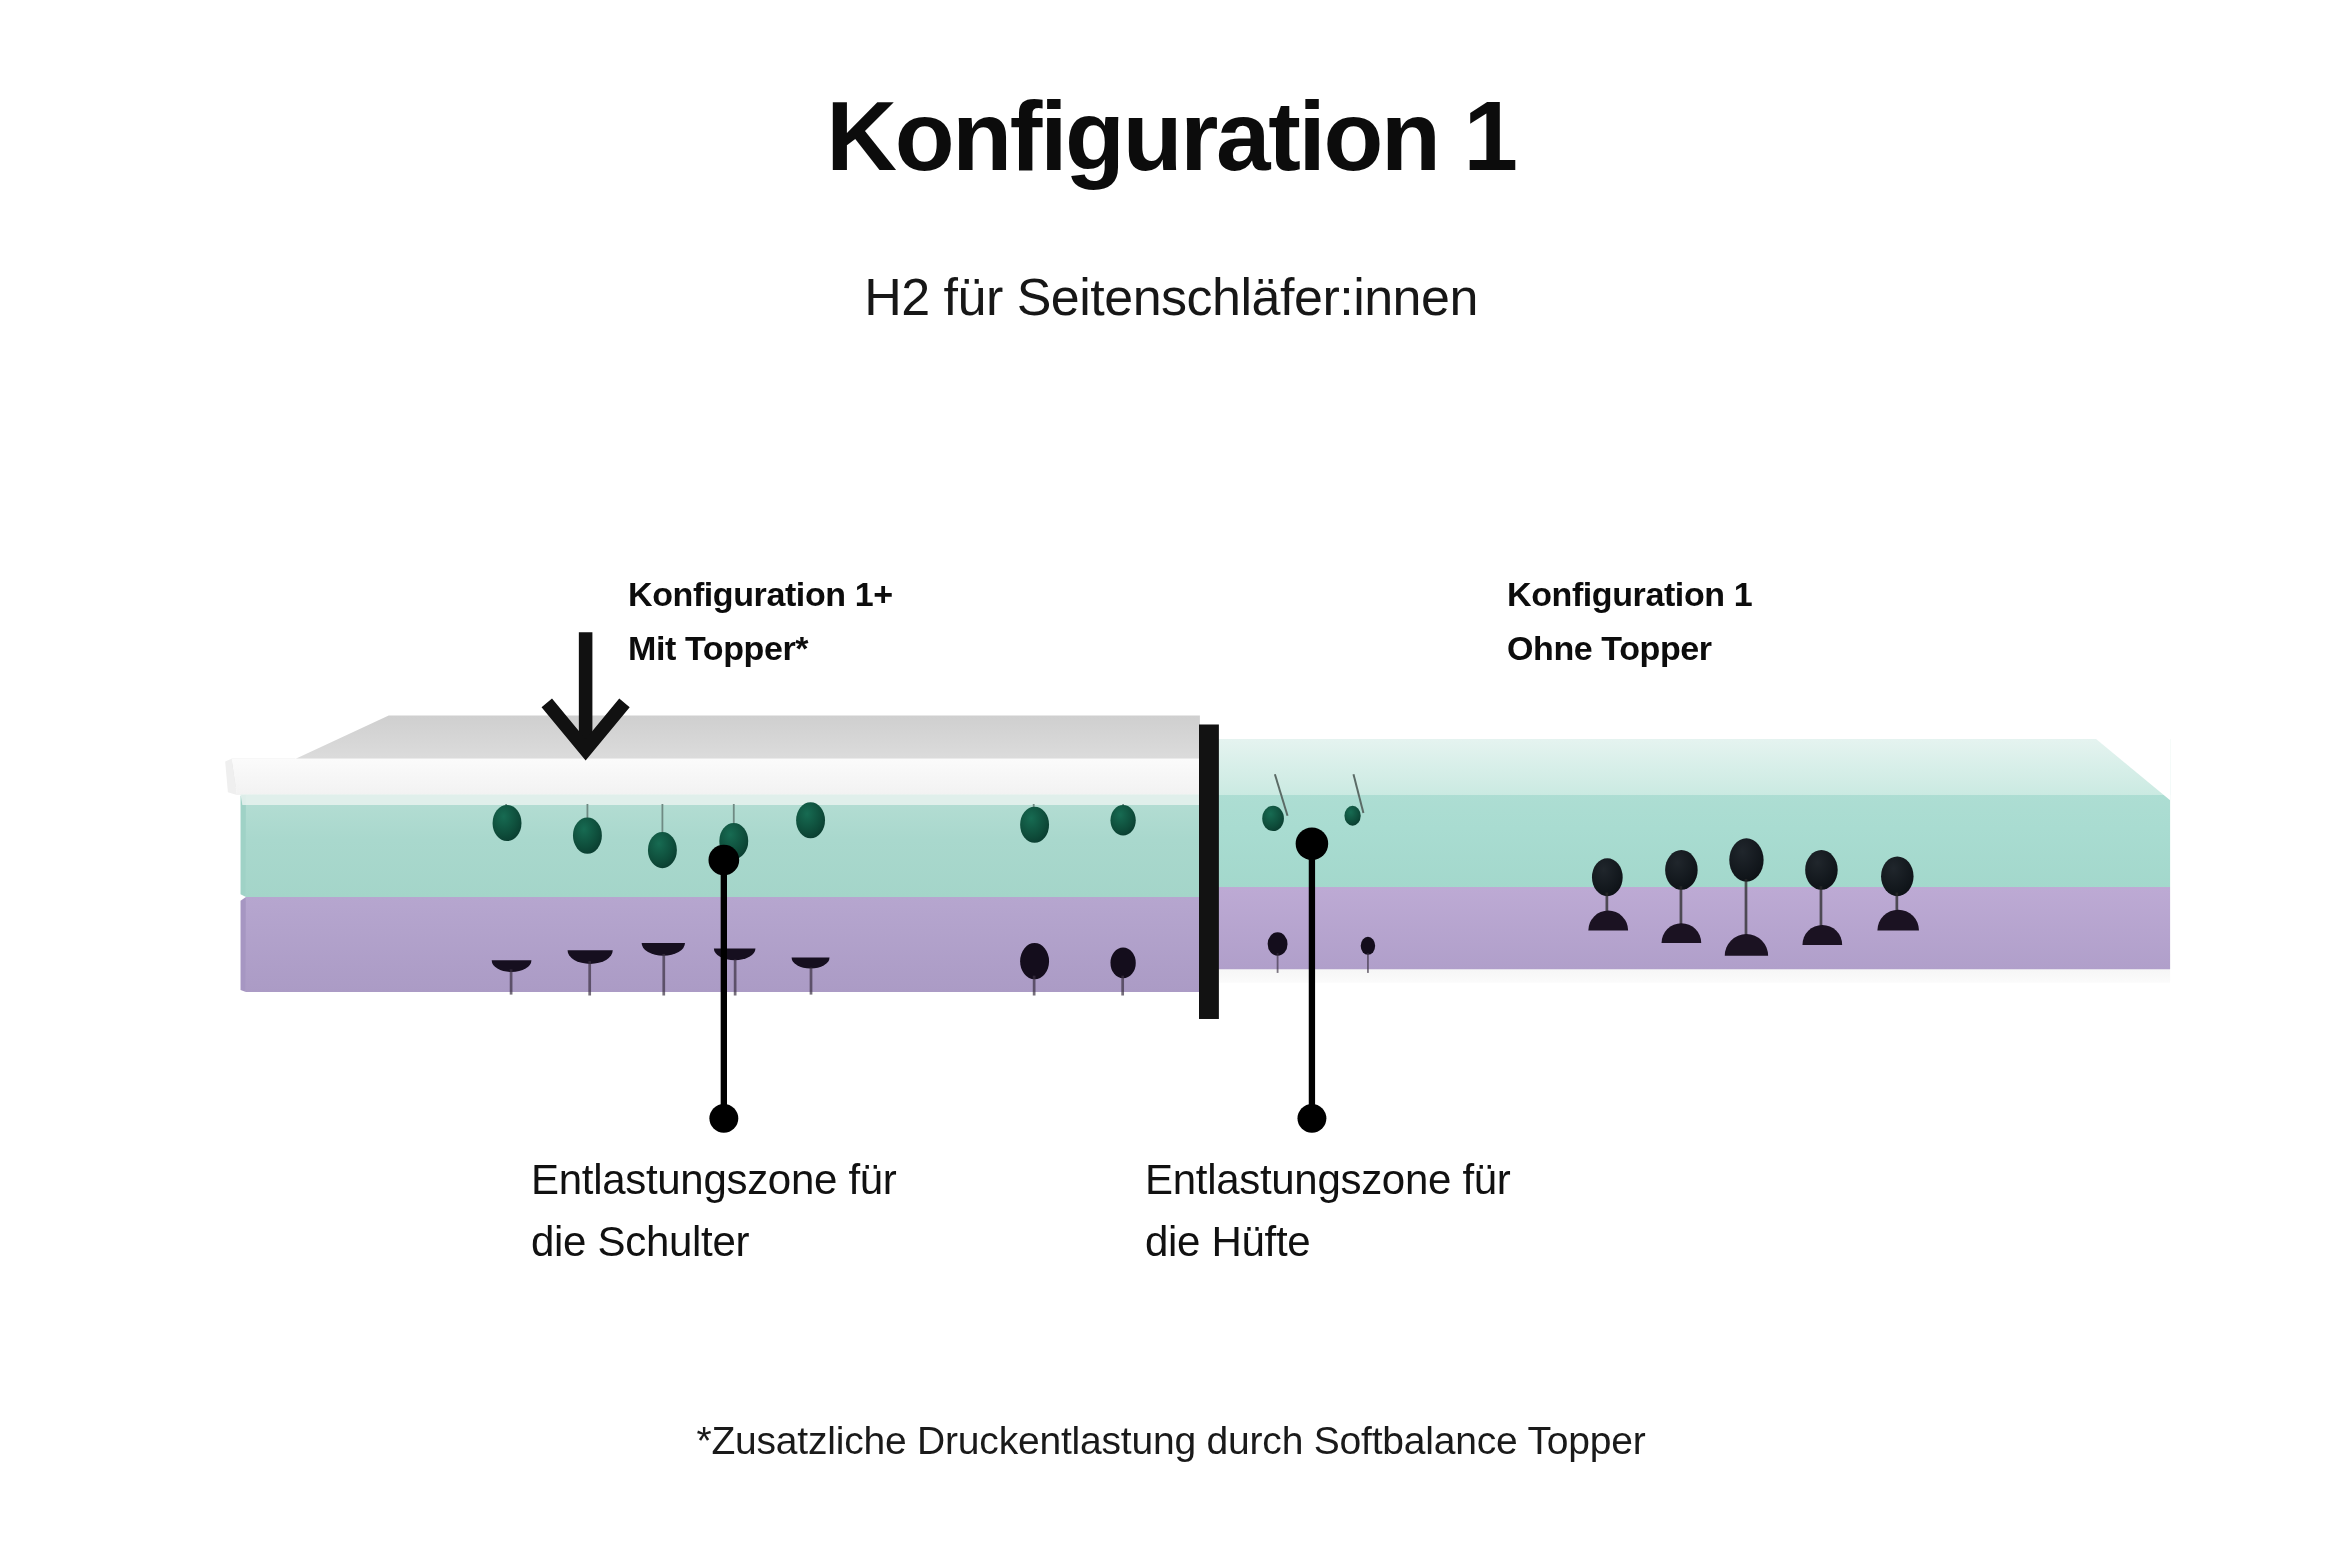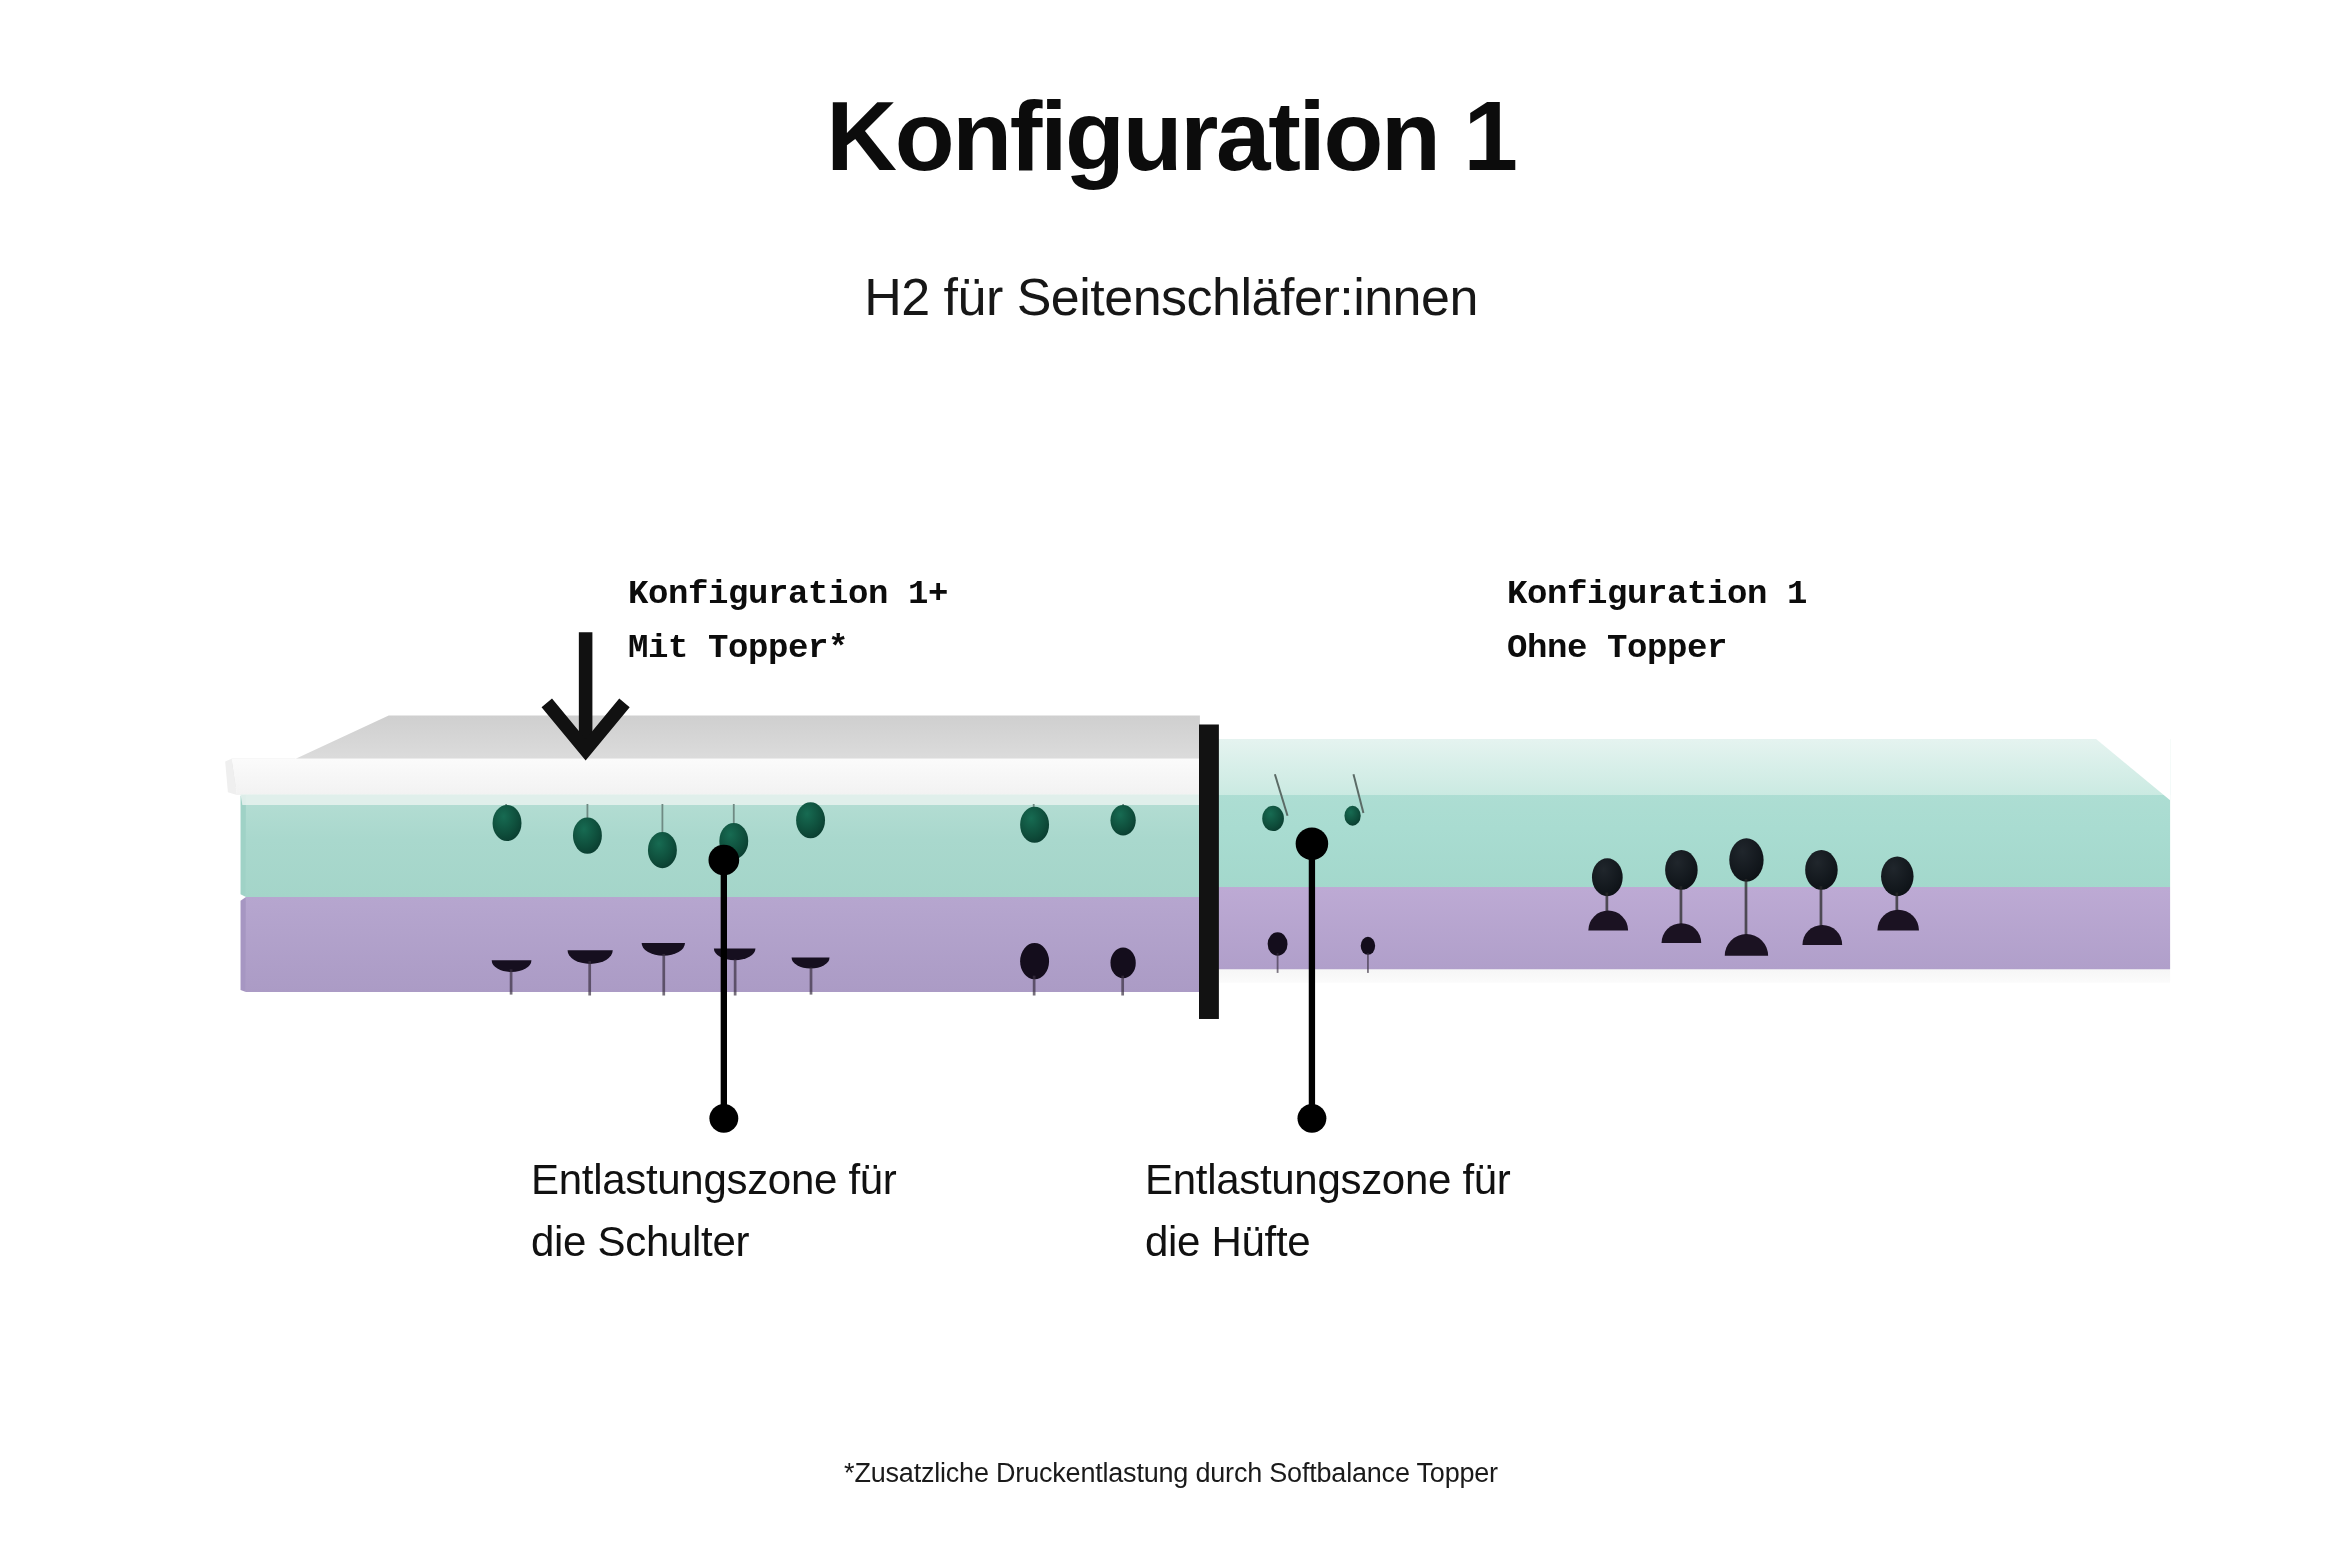--- a/index.html
+++ b/index.html
@@ -53,21 +53,20 @@
 
   
   .section-label {
     position: absolute;
     font-weight: 700;
     font-size: 34px;
     line-height: 54px;
     letter-spacing: -0.4px;
     color: #0c0c0c;
     white-space: pre-line;
-    font-family: Liberation Mono, monospace;
   }
   .section-label.left  { left: 628px;  top: 567px; }
   .section-label.right { left: 1507px; top: 567px; }
 
   
   .mattress {
     position: absolute;
     left: 0;
     top: 0;
     width: 2342px;
@@ -89,26 +88,25 @@
   .callout-text.shoulder { left: 511px;  top: 1149px; }
   .callout-text.hip      { left: 1125px; top: 1149px; }
 
   
   .footnote {
     position: absolute;
     left: 0;
     top: 1419px;
     width: 2342px;
     text-align: center;
-    font-size: 27px;
+    font-size: 39px;
     line-height: 43px;
     font-weight: 400;
     letter-spacing: -0.2px;
     color: #1a1a1a;
-    margin-top: 33px;
   }
 </style>
 </head>
 <body>
 
 <div class="stage">
 
   <div class="page-title">Konfiguration 1</div>
 
   <div class="page-subtitle">H2 für Seitenschläfer:innen</div>

